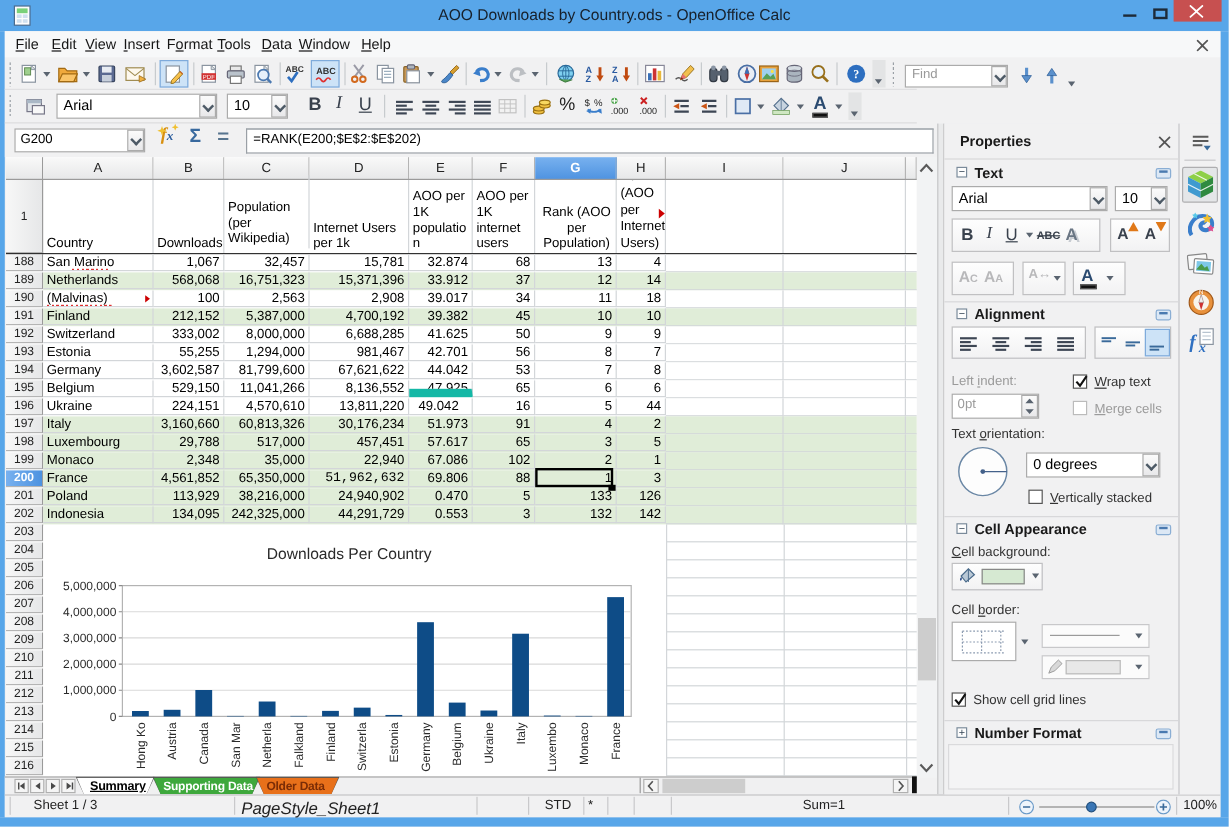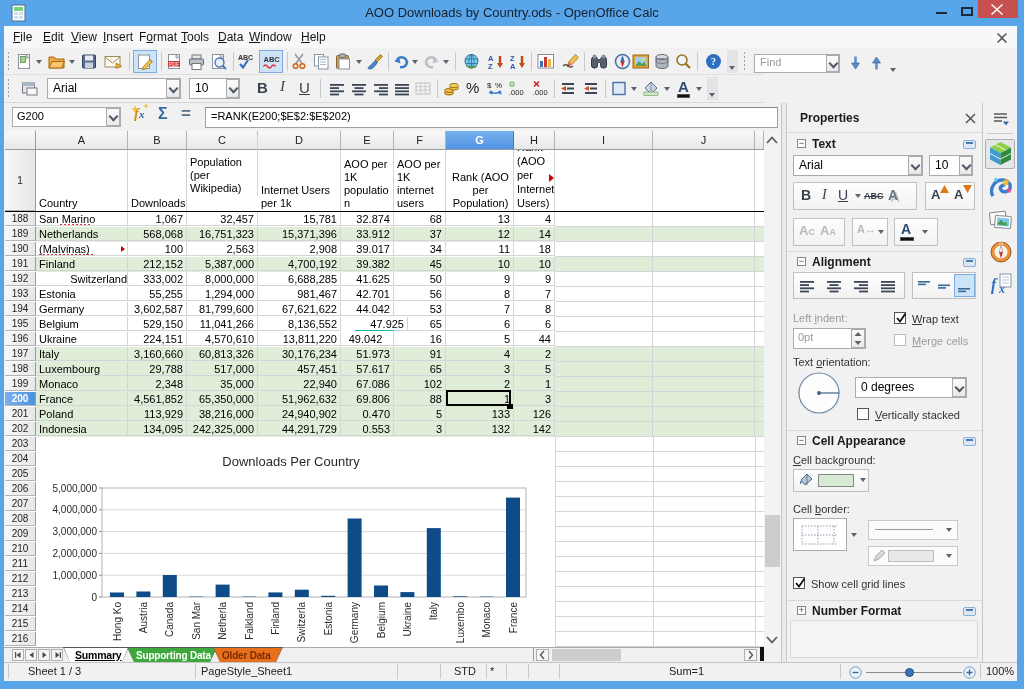--- a/index.html
+++ b/index.html
@@ -348,21 +348,21 @@
 <div class="colhdr" style="left:653px;width:102px;">J</div>
 <div class="colhdr" style="left:755px;width:9px;"></div>
 <div class="ab" style="left:5px;top:149px;width:759px;height:1px;background:#9a9a9a;"></div>
 <div class="rowhdr" style="top:150px;height:61px;line-height:61px;">1</div>
 <div class="ab" style="left:36px;top:150px;width:92px;height:61px;border-right:1px solid #d3d6d9;overflow:hidden;">
     <div style="position:absolute;bottom:1px;left:3px;right:1px;font-size:11px;line-height:13px;color:#000;">Country</div>
   </div>
 <div class="ab" style="left:128px;top:150px;width:59px;height:61px;border-right:1px solid #d3d6d9;overflow:hidden;">
     <div style="position:absolute;bottom:1px;left:3px;right:1px;font-size:11px;line-height:13px;color:#000;">Downloads</div>
   </div>
-<div class="ab" style="left:187px;top:135px;width:71px;height:61px;border-right:1px solid #d3d6d9;overflow:hidden;">
+<div class="ab" style="left:187px;top:146px;width:71px;height:61px;border-right:1px solid #d3d6d9;overflow:hidden;">
     <div style="position:absolute;bottom:1px;left:3px;right:1px;font-size:11px;line-height:13px;color:#000;">Population<br>(per<br>Wikipedia)</div>
   </div>
 <div class="ab" style="left:258px;top:150px;width:83px;height:61px;border-right:1px solid #d3d6d9;overflow:hidden;">
     <div style="position:absolute;bottom:1px;left:3px;right:1px;font-size:11px;line-height:13px;color:#000;">Internet Users<br>per 1k</div>
   </div>
 <div class="ab" style="left:341px;top:150px;width:53px;height:61px;border-right:1px solid #d3d6d9;overflow:hidden;">
     <div style="position:absolute;bottom:1px;left:3px;right:1px;font-size:11px;line-height:13px;color:#000;">AOO per<br>1K<br>populatio<br>n</div>
   </div>
 <div class="ab" style="left:394px;top:150px;width:52px;height:61px;border-right:1px solid #d3d6d9;overflow:hidden;">
     <div style="position:absolute;bottom:1px;left:3px;right:1px;font-size:11px;line-height:13px;color:#000;">AOO per<br>1K<br>internet<br>users</div>
@@ -424,21 +424,21 @@
 <div class="cell num" style="left:258px;top:257px;width:83px;height:14px;border-right:1px solid #d3d6d9;border-bottom:1px solid #d3d6d9;">4,700,192</div>
 <div class="cell num" style="left:341px;top:257px;width:53px;height:14px;border-right:1px solid #d3d6d9;border-bottom:1px solid #d3d6d9;">39.382</div>
 <div class="cell num" style="left:394px;top:257px;width:52px;height:14px;border-right:1px solid #d3d6d9;border-bottom:1px solid #d3d6d9;">45</div>
 <div class="cell num" style="left:446px;top:257px;width:68px;height:14px;border-right:1px solid #d3d6d9;border-bottom:1px solid #d3d6d9;">10</div>
 <div class="cell num" style="left:514px;top:257px;width:41px;height:14px;border-right:1px solid #d3d6d9;border-bottom:1px solid #d3d6d9;">10</div>
 <div class="ab" style="left:555px;top:257px;width:98px;height:15px;border-right:1px solid #d3d6d9;border-bottom:1px solid #d3d6d9;"></div>
 <div class="ab" style="left:653px;top:257px;width:102px;height:15px;border-right:1px solid #d3d6d9;border-bottom:1px solid #d3d6d9;"></div>
 <div class="ab" style="left:755px;top:257px;width:9px;height:15px;border-bottom:1px solid #d3d6d9;"></div>
 <div class="rowhdr" style="top:272px;height:14px;line-height:14px;">192</div>
 <div class="ab" style="left:36px;top:272px;width:728px;height:15px;background:#fff;"></div>
-<div class="cell txt" style="left:36px;top:272px;width:92px;height:14px;border-right:1px solid #d3d6d9;border-bottom:1px solid #d3d6d9;text-align:right;">Switzerland</div>
+<div class="cell txt" style="left:36px;top:272px;width:92px;height:14px;border-right:1px solid #d3d6d9;border-bottom:1px solid #d3d6d9;">Switzerland</div>
 <div class="cell num" style="left:128px;top:272px;width:59px;height:14px;border-right:1px solid #d3d6d9;border-bottom:1px solid #d3d6d9;">333,002</div>
 <div class="cell num" style="left:187px;top:272px;width:71px;height:14px;border-right:1px solid #d3d6d9;border-bottom:1px solid #d3d6d9;">8,000,000</div>
 <div class="cell num" style="left:258px;top:272px;width:83px;height:14px;border-right:1px solid #d3d6d9;border-bottom:1px solid #d3d6d9;">6,688,285</div>
 <div class="cell num" style="left:341px;top:272px;width:53px;height:14px;border-right:1px solid #d3d6d9;border-bottom:1px solid #d3d6d9;">41.625</div>
 <div class="cell num" style="left:394px;top:272px;width:52px;height:14px;border-right:1px solid #d3d6d9;border-bottom:1px solid #d3d6d9;">50</div>
 <div class="cell num" style="left:446px;top:272px;width:68px;height:14px;border-right:1px solid #d3d6d9;border-bottom:1px solid #d3d6d9;">9</div>
 <div class="cell num" style="left:514px;top:272px;width:41px;height:14px;border-right:1px solid #d3d6d9;border-bottom:1px solid #d3d6d9;">9</div>
 <div class="ab" style="left:555px;top:272px;width:98px;height:15px;border-right:1px solid #d3d6d9;border-bottom:1px solid #d3d6d9;"></div>
 <div class="ab" style="left:653px;top:272px;width:102px;height:15px;border-right:1px solid #d3d6d9;border-bottom:1px solid #d3d6d9;"></div>
 <div class="ab" style="left:755px;top:272px;width:9px;height:15px;border-bottom:1px solid #d3d6d9;"></div>
@@ -467,21 +467,21 @@
 <div class="cell num" style="left:514px;top:302px;width:41px;height:14px;border-right:1px solid #d3d6d9;border-bottom:1px solid #d3d6d9;">8</div>
 <div class="ab" style="left:555px;top:302px;width:98px;height:15px;border-right:1px solid #d3d6d9;border-bottom:1px solid #d3d6d9;"></div>
 <div class="ab" style="left:653px;top:302px;width:102px;height:15px;border-right:1px solid #d3d6d9;border-bottom:1px solid #d3d6d9;"></div>
 <div class="ab" style="left:755px;top:302px;width:9px;height:15px;border-bottom:1px solid #d3d6d9;"></div>
 <div class="rowhdr" style="top:317px;height:14px;line-height:14px;">195</div>
 <div class="ab" style="left:36px;top:317px;width:728px;height:15px;background:#fff;"></div>
 <div class="cell txt" style="left:36px;top:317px;width:92px;height:14px;border-right:1px solid #d3d6d9;border-bottom:1px solid #d3d6d9;">Belgium</div>
 <div class="cell num" style="left:128px;top:317px;width:59px;height:14px;border-right:1px solid #d3d6d9;border-bottom:1px solid #d3d6d9;">529,150</div>
 <div class="cell num" style="left:187px;top:317px;width:71px;height:14px;border-right:1px solid #d3d6d9;border-bottom:1px solid #d3d6d9;">11,041,266</div>
 <div class="cell num" style="left:258px;top:317px;width:83px;height:14px;border-right:1px solid #d3d6d9;border-bottom:1px solid #d3d6d9;">8,136,552</div>
-<div class="cell num" style="left:355px;top:317px;width:53px;height:14px;border-right:1px solid #d3d6d9;border-bottom:1px solid #14b8a6;">47.925</div>
+<div class="cell num" style="left:341px;top:317px;width:53px;height:14px;border-right:1px solid #d3d6d9;border-bottom:7px solid #14b8a6;">47.925</div>
 <div class="cell num" style="left:394px;top:317px;width:52px;height:14px;border-right:1px solid #d3d6d9;border-bottom:1px solid #d3d6d9;">65</div>
 <div class="cell num" style="left:446px;top:317px;width:68px;height:14px;border-right:1px solid #d3d6d9;border-bottom:1px solid #d3d6d9;">6</div>
 <div class="cell num" style="left:514px;top:317px;width:41px;height:14px;border-right:1px solid #d3d6d9;border-bottom:1px solid #d3d6d9;">6</div>
 <div class="ab" style="left:555px;top:317px;width:98px;height:15px;border-right:1px solid #d3d6d9;border-bottom:1px solid #d3d6d9;"></div>
 <div class="ab" style="left:653px;top:317px;width:102px;height:15px;border-right:1px solid #d3d6d9;border-bottom:1px solid #d3d6d9;"></div>
 <div class="ab" style="left:755px;top:317px;width:9px;height:15px;border-bottom:1px solid #d3d6d9;"></div>
 <div class="rowhdr" style="top:332px;height:14px;line-height:14px;">196</div>
 <div class="ab" style="left:36px;top:332px;width:728px;height:15px;background:#fff;"></div>
 <div class="cell txt" style="left:36px;top:332px;width:92px;height:14px;border-right:1px solid #d3d6d9;border-bottom:1px solid #d3d6d9;">Ukraine</div>
 <div class="cell num" style="left:128px;top:332px;width:59px;height:14px;border-right:1px solid #d3d6d9;border-bottom:1px solid #d3d6d9;">224,151</div>
@@ -531,21 +531,21 @@
 <div class="cell num" style="left:446px;top:377px;width:68px;height:14px;border-right:1px solid #d3d6d9;border-bottom:1px solid #d3d6d9;">2</div>
 <div class="cell num" style="left:514px;top:377px;width:41px;height:14px;border-right:1px solid #d3d6d9;border-bottom:1px solid #d3d6d9;">1</div>
 <div class="ab" style="left:555px;top:377px;width:98px;height:15px;border-right:1px solid #d3d6d9;border-bottom:1px solid #d3d6d9;"></div>
 <div class="ab" style="left:653px;top:377px;width:102px;height:15px;border-right:1px solid #d3d6d9;border-bottom:1px solid #d3d6d9;"></div>
 <div class="ab" style="left:755px;top:377px;width:9px;height:15px;border-bottom:1px solid #d3d6d9;"></div>
 <div class="rowhdr" style="top:392px;height:14px;line-height:14px;background:linear-gradient(90deg,#78b1ef,#4d92e0);color:#fff;font-weight:bold;">200</div>
 <div class="ab" style="left:36px;top:392px;width:728px;height:15px;background:#e0edd8;"></div>
 <div class="cell txt" style="left:36px;top:392px;width:92px;height:14px;border-right:1px solid #d3d6d9;border-bottom:1px solid #d3d6d9;">France</div>
 <div class="cell num" style="left:128px;top:392px;width:59px;height:14px;border-right:1px solid #d3d6d9;border-bottom:1px solid #d3d6d9;">4,561,852</div>
 <div class="cell num" style="left:187px;top:392px;width:71px;height:14px;border-right:1px solid #d3d6d9;border-bottom:1px solid #d3d6d9;">65,350,000</div>
-<div class="cell num" style="left:258px;top:392px;width:83px;height:14px;border-right:1px solid #d3d6d9;border-bottom:1px solid #d3d6d9;">51,962,632</div>
+<div class="cell num" style="left:258px;top:392px;width:83px;height:14px;border-right:1px solid #d3d6d9;border-bottom:1px solid #d3d6d9;font-family:Liberation Mono, monospace;">51,962,632</div>
 <div class="cell num" style="left:341px;top:392px;width:53px;height:14px;border-right:1px solid #d3d6d9;border-bottom:1px solid #d3d6d9;">69.806</div>
 <div class="cell num" style="left:394px;top:392px;width:52px;height:14px;border-right:1px solid #d3d6d9;border-bottom:1px solid #d3d6d9;">88</div>
 <div class="cell num" style="left:446px;top:392px;width:68px;height:14px;border-right:1px solid #d3d6d9;border-bottom:1px solid #d3d6d9;">1</div>
 <div class="cell num" style="left:514px;top:392px;width:41px;height:14px;border-right:1px solid #d3d6d9;border-bottom:1px solid #d3d6d9;">3</div>
 <div class="ab" style="left:555px;top:392px;width:98px;height:15px;border-right:1px solid #d3d6d9;border-bottom:1px solid #d3d6d9;"></div>
 <div class="ab" style="left:653px;top:392px;width:102px;height:15px;border-right:1px solid #d3d6d9;border-bottom:1px solid #d3d6d9;"></div>
 <div class="ab" style="left:755px;top:392px;width:9px;height:15px;border-bottom:1px solid #d3d6d9;"></div>
 <div class="rowhdr" style="top:407px;height:14px;line-height:14px;">201</div>
 <div class="ab" style="left:36px;top:407px;width:728px;height:15px;background:#e0edd8;"></div>
 <div class="cell txt" style="left:36px;top:407px;width:92px;height:14px;border-right:1px solid #d3d6d9;border-bottom:1px solid #d3d6d9;">Poland</div>
@@ -712,21 +712,21 @@
 <div class="ab" style="left:8px;top:664px;width:1px;height:15px;background:#c9c9cb;"></div>
 <div class="ab" style="left:195px;top:664px;width:1px;height:15px;background:#c9c9cb;"></div>
 <div class="ab" style="left:397px;top:664px;width:1px;height:15px;background:#c9c9cb;"></div>
 <div class="ab" style="left:440px;top:664px;width:1px;height:15px;background:#c9c9cb;"></div>
 <div class="ab" style="left:486px;top:664px;width:1px;height:15px;background:#c9c9cb;"></div>
 <div class="ab" style="left:506px;top:664px;width:1px;height:15px;background:#c9c9cb;"></div>
 <div class="ab" style="left:528px;top:664px;width:1px;height:15px;background:#c9c9cb;"></div>
 <div class="ab" style="left:559px;top:664px;width:1px;height:15px;background:#c9c9cb;"></div>
 <div class="ab" style="left:840px;top:664px;width:1px;height:15px;background:#c9c9cb;"></div>
 <div class="ab" style="left:28px;top:665px;font-size:11px;color:#222;">Sheet 1 / 3</div>
-<div class="ab" style="left:201px;top:665px;font-size:11px;color:#222;">PageStyle_Sheet1</div>
+<div class="ab" style="left:201px;top:665px;font-size:14px;color:#222;font-style:italic;">PageStyle_Sheet1</div>
 <div class="ab" style="left:454px;top:665px;font-size:11px;color:#222;">STD</div>
 <div class="ab" style="left:490px;top:665px;font-size:11px;color:#222;">*</div>
 <div class="ab" style="left:669px;top:665px;font-size:11px;color:#222;">Sum=1</div>
 <svg class="ab" style="left:849px;top:666px;" width="13" height="13" viewBox="0 0 13 13">
     <circle cx="6.5" cy="6.5" r="5.7" fill="#eef4fb" stroke="#6a9ac8"></circle>
     <path d="M3.5 6.5 h6" stroke="#3a6a9a" stroke-width="1.4"></path>
   </svg>
 <div class="ab" style="left:866px;top:672px;width:96px;height:1px;background:#8a8a8a;"></div>
 <div class="ab" style="left:905px;top:668px;width:9px;height:9px;border-radius:50%;background:#3a76b5;border:1px solid #22507e;"></div>
 <svg class="ab" style="left:963px;top:666px;" width="13" height="13" viewBox="0 0 13 13">

